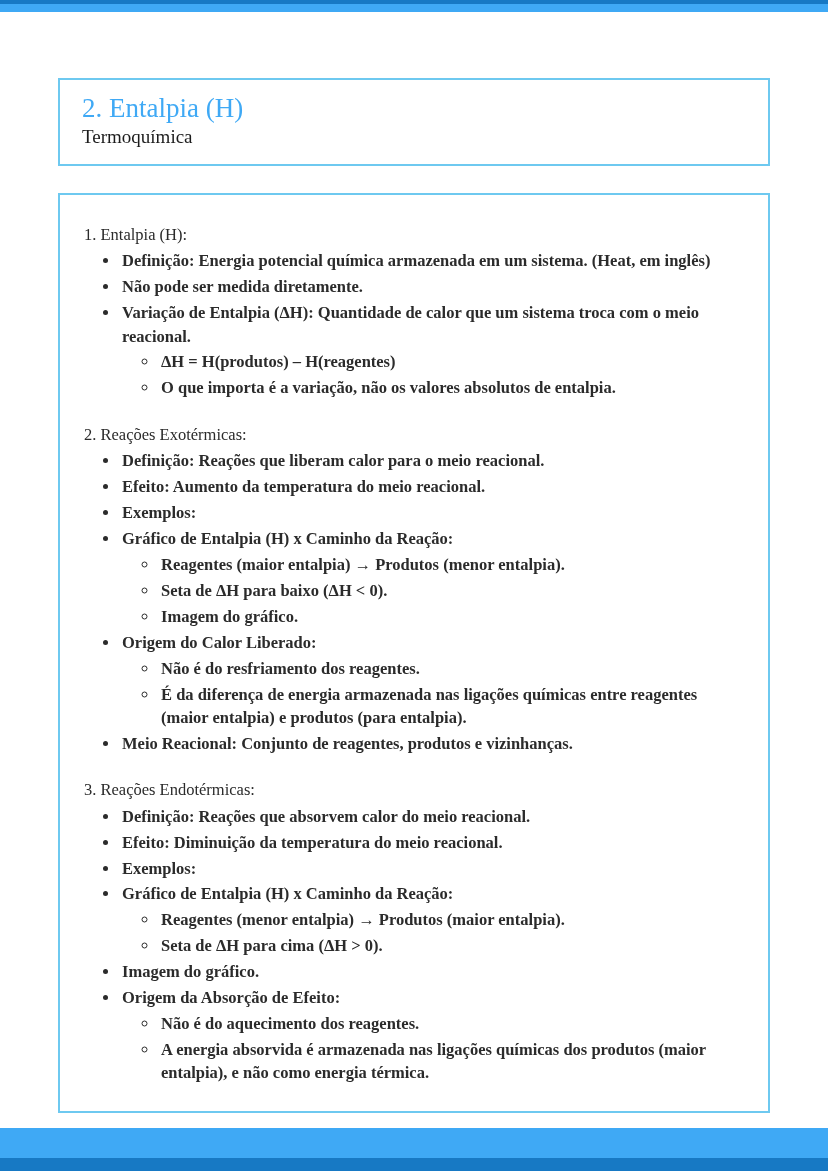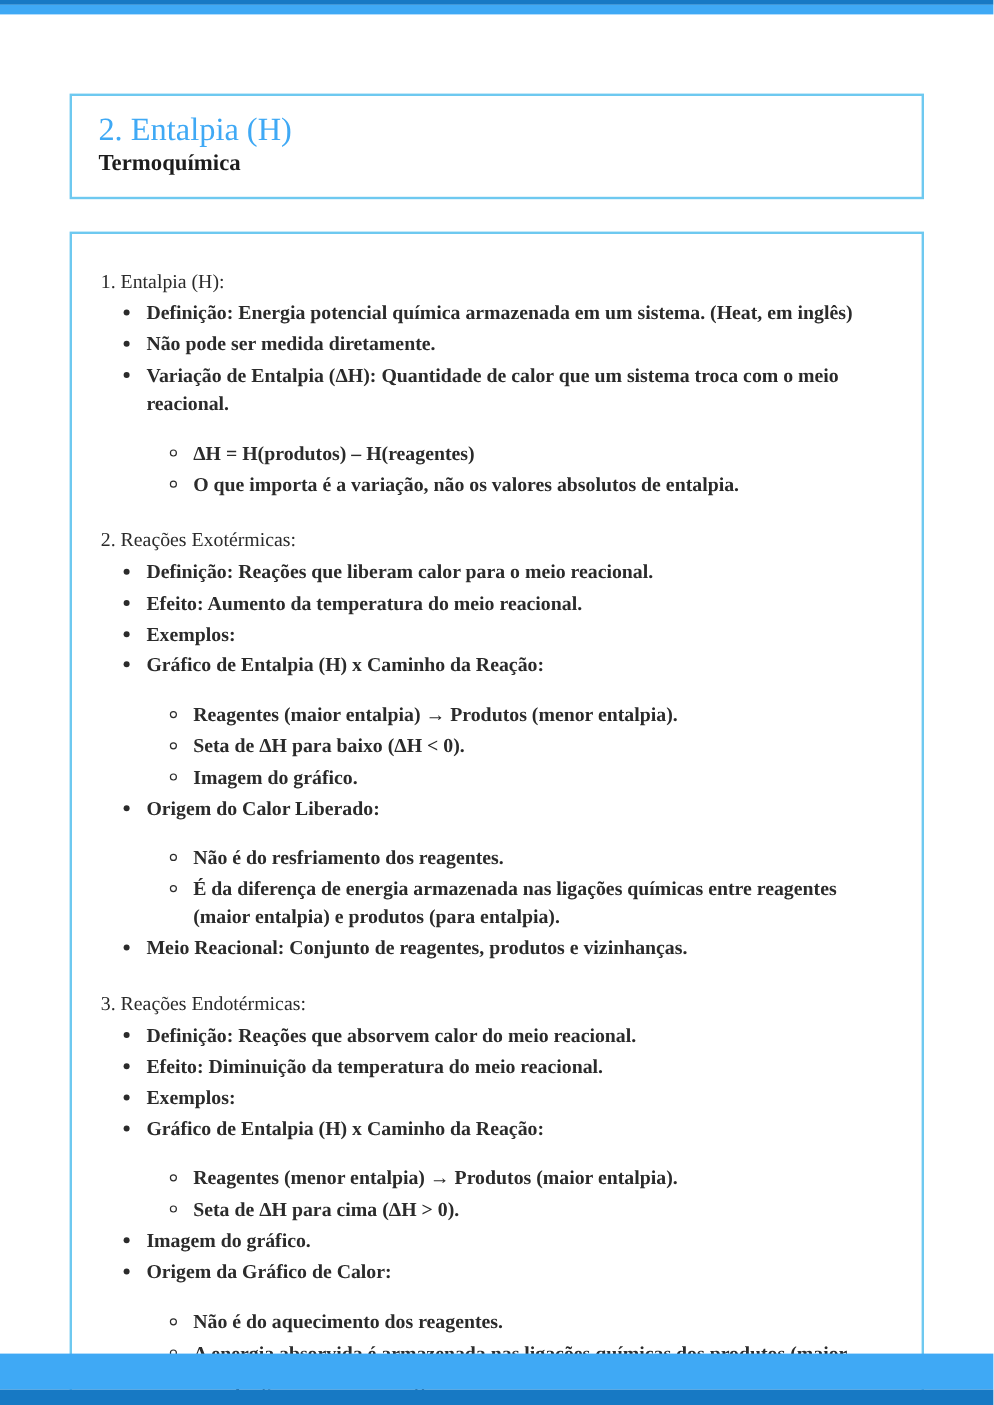--- a/index.html
+++ b/index.html
@@ -32,21 +32,20 @@
     font-size:27px;
     font-weight:normal;
     color:var(--accent);
     line-height:1.15;
   }
   .page-subtitle{
     font-size:19px;
     color:#1c1c1c;
     margin-top:2px;
     line-height:1.2;
-    font-weight:bold;
   }
   .content-box{
     margin-top:27px;
     border:2px solid var(--box-border);
     padding:28px 26px 24px 24px;
     min-height:900px;
   }
   .section + .section{margin-top:23px;}
   .section-heading{
     font-size:16.5px;
@@ -60,21 +59,21 @@
   }
   ul.l1 > li{
     line-height:1.42;
     margin:2.5px 0;
     padding-left:2px;
     font-weight:bold;
   }
   ul.l2{
     list-style:circle;
     padding-left:37px;
-    margin-top:18px;
+    margin-top:2px;
   }
   ul.l2 > li{
     line-height:1.42;
     margin:2.5px 0;
     padding-left:2px;
   }
   .footbar{
     position:absolute;
     left:0;right:0;bottom:0;
   }
@@ -129,21 +128,21 @@
           <div class="section-heading">3. Reações Endotérmicas:</div>
           <ul class="l1">
             <li><span>Definição: Reações que absorvem calor do meio reacional.</span></li>
             <li><span>Efeito: Diminuição da temperatura do meio reacional.</span></li>
             <li><span>Exemplos:</span></li>
             <li><span>Gráfico de Entalpia (H) x Caminho da Reação:</span><ul class="l2">
                 <li>Reagentes (menor entalpia) → Produtos (maior entalpia).</li>
                 <li>Seta de ΔH para cima (ΔH &gt; 0).</li>
               </ul></li>
             <li><span>Imagem do gráfico.</span></li>
-            <li><span>Origem da Gráfico de Calor:</span><ul class="l2">
+            <li><span>Origem da Absorção de Efeito:</span><ul class="l2">
                 <li>Não é do aquecimento dos reagentes.</li>
                 <li>A energia absorvida é armazenada nas ligações químicas dos produtos (maior entalpia), e não como energia térmica.</li>
               </ul></li>
           </ul>
         </div>
       </div>
   </div>
 
 </div>
 

